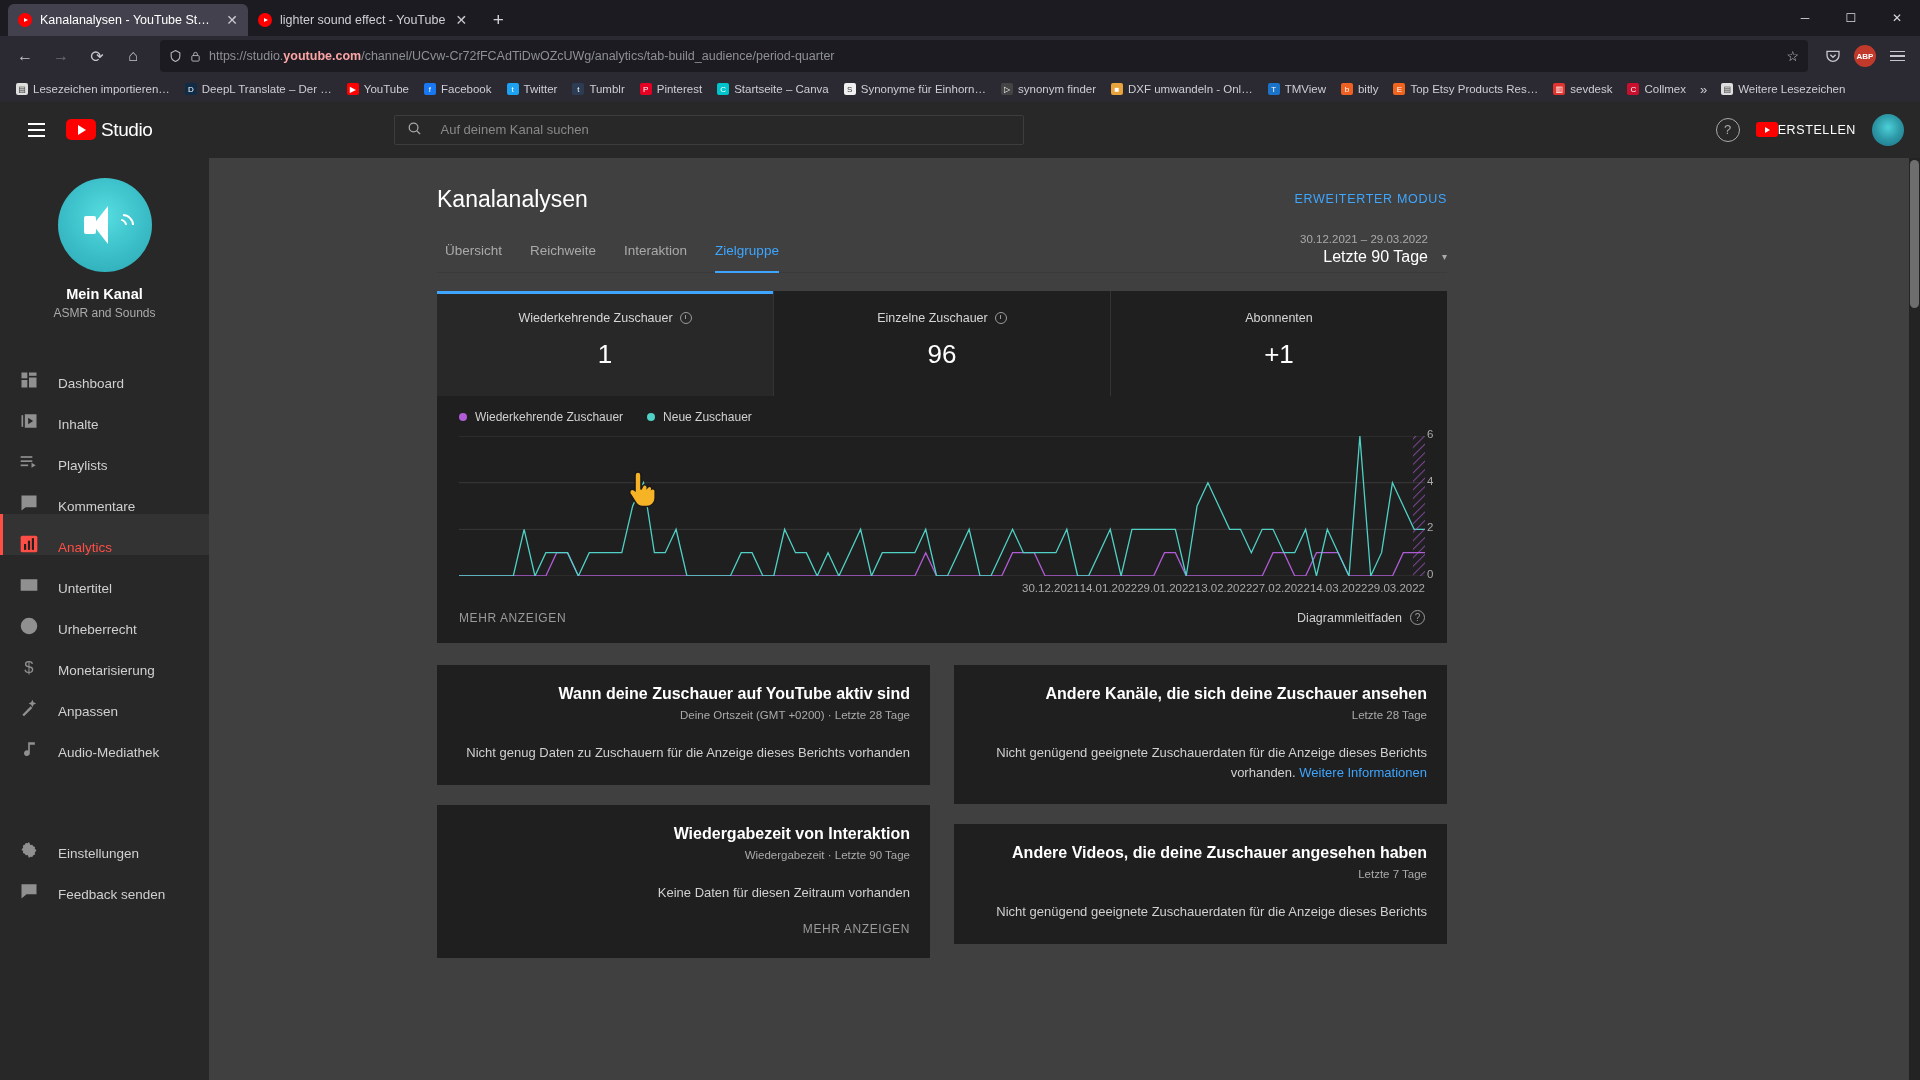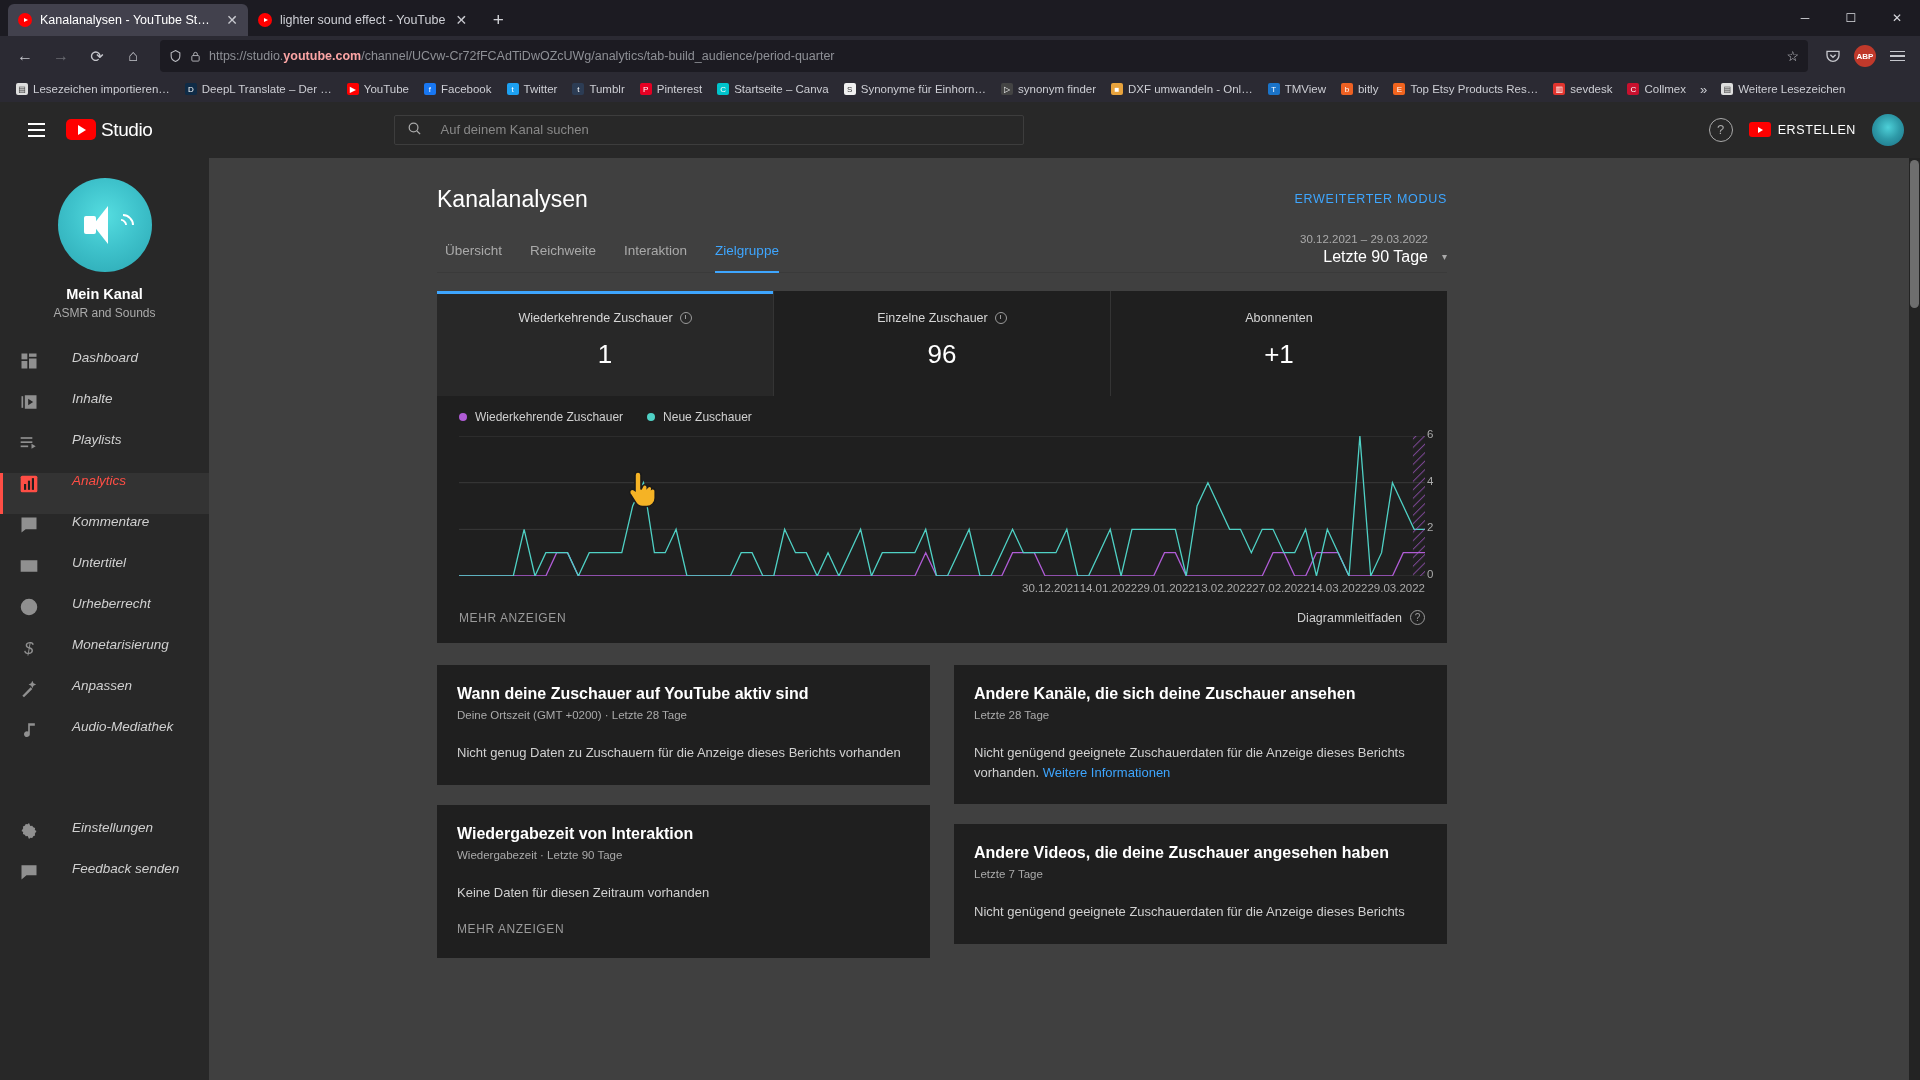--- a/index.html
+++ b/index.html
@@ -89,21 +89,21 @@
   .ytlogo .studio { font-size: 19px; color: #fff; letter-spacing: -0.4px; }
   .ytsearch { width: 630px; height: 30px; background: transparent; border: 1px solid #3d3d3d;
     border-radius: 2px; margin-left: 242px; display: flex; align-items: center; padding: 0 12px; gap: 18px; }
   .ytsearch .sic { color: #aaa; font-size: 14px; }
   .ytsearch input { background: transparent; border: none; outline: none; color: #aaa;
     font-size: 13px; flex: 1; font-family: "Liberation Sans", sans-serif; }
   .ytsearch input::placeholder { color: #888; }
   .headright { margin-left: auto; display: flex; align-items: center; gap: 16px; }
   .qmark { width: 24px; height: 24px; border-radius: 50%; border: 1.6px solid #aaa; color: #aaa;
     font-size: 13px; display: flex; align-items: center; justify-content: center; }
-  .createbtn { display: flex; align-items: center; gap: 7px; color: #fff; font-size: 12.5px;
+  .createbtn { display: flex; align-items: center; color: #fff; font-size: 12.5px;
     letter-spacing: 0.6px; justify-content: space-between; }
   .createbtn .cam { width: 22px; height: 15px; background: #ff0000; border-radius: 3px;
     position: relative; display: flex; align-items: center; justify-content: center; }
   .createbtn .cam::after { content: ""; width: 0; height: 0; border-left: 5px solid #fff;
     border-top: 3.5px solid transparent; border-bottom: 3.5px solid transparent; margin-left: 1px; }
   .avatar { width: 32px; height: 32px; border-radius: 50%;
     background: radial-gradient(circle at 50% 42%, #4dd0d8 0%, #2e9aa8 48%, #1b6f84 100%); }
 
   .ytbody { flex: 1; display: flex; min-height: 0; }
 
@@ -123,22 +123,22 @@
   .chanav .wv { position: absolute; right: 17px; top: 50%; transform: translateY(-50%);
     width: 20px; height: 34px; }
   .chanav .wv i { position: absolute; border: 2.4px solid #fff; border-radius: 50%;
     border-right-color: transparent; border-bottom-color: transparent;
     border-left-color: transparent; transform: rotate(45deg); }
   .chanav .wv i:nth-child(1) { width: 12px; height: 12px; left: 0; top: 11px; }
   .chanav .wv i:nth-child(2) { width: 22px; height: 22px; left: -3px; top: 6px; }
   .channame { font-size: 14.5px; font-weight: 700; color: #fff; }
   .chansub { font-size: 12px; color: #aaa; margin-top: 4px; }
   .navlist { margin-top: 16px; }
-  .navitem { height: 41px; display: flex; align-items: flex-start; gap: 32px; padding-left: 18px;
-    font-size: 13.5px; color: #d0d0d0; position: relative; font-style: italic; }
+  .navitem { height: 41px; display: flex; align-items: flex-end; gap: 18px; padding-left: 18px;
+    font-size: 13.5px; color: #d0d0d0; position: relative; }
   .navitem.active { background: #333; color: #ff4e45; }
   .navitem.active::before { content: ""; position: absolute; left: 0; top: 0; bottom: 0;
     width: 3px; background: #ff4e45; }
   .navitem .ni { width: 22px; height: 22px; flex: none; display: flex; align-items: center;
     justify-content: center; }
   .navitem .ni svg { width: 20px; height: 20px; fill: #909090; }
   .navitem.active .ni svg { fill: #ff4e45; }
   .navspacer { flex: 1; }
 
   
@@ -192,21 +192,21 @@
   .xlabels { display: flex; justify-content: flex-end; margin: 6px 22px 0 22px;
     font-size: 11.5px; color: #aaa; }
   .cardfoot { display: flex; align-items: center; justify-content: space-between;
     padding: 16px 22px 18px; }
   .showmore { font-size: 12px; color: #9a9a9a; letter-spacing: 0.6px; }
   .guide { display: flex; align-items: center; gap: 8px; font-size: 12.5px; color: #d0d0d0; }
   .guide .qm { width: 15px; height: 15px; border-radius: 50%; border: 1.2px solid #9a9a9a;
     color: #9a9a9a; font-size: 10px; display: flex; align-items: center; justify-content: center; }
 
   
-  .grid { display: flex; gap: 24px; margin-top: 22px; }
+  .grid { display: flex; gap: 24px; margin-top: 22px; text-align: right; }
   .gcol { flex: 1; display: flex; flex-direction: column; gap: 20px; }
   .infocard { background: #1f1f1f; padding: 20px 20px 22px; }
   .ictitle { font-size: 16px; color: #fff; font-weight: 700; }
   .icsub { font-size: 11.5px; color: #aaa; margin-top: 6px; }
   .icbody { font-size: 13px; color: #d0d0d0; margin-top: 22px; line-height: 1.5; }
   .icbody a { color: #3ea6ff; text-decoration: none; }
   .icmore { font-size: 12px; color: #9a9a9a; letter-spacing: 0.6px; margin-top: 20px; }
 
   
   .cursor { position: absolute; left: 418px; top: 312px; width: 30px; height: 42px;
@@ -425,39 +425,39 @@
                 <svg viewBox="0 0 24 24">
                   <rect x="2" y="5" width="14" height="2"></rect>
                   <rect x="2" y="10" width="14" height="2"></rect>
                   <rect x="2" y="15" width="9" height="2"></rect>
                   <path d="M15 13l5 3-5 3z"></path>
                 </svg>
               </span>
             <span>Playlists</span>
           </div>
 
+          <div class="navitem">
+            <span class="ni">
+                <svg viewBox="0 0 24 24">
+                  <path d="M3 3h18v14H8l-5 4V3zm3 4h12v2H6V7zm0 4h9v2H6v-2z"></path>
+                </svg>
+              </span>
+            <span>Kommentare</span>
+          </div>
+
           <div class="navitem active">
             <span class="ni">
                 <svg viewBox="0 0 24 24">
                   <rect x="2" y="2" width="20" height="20" rx="2"></rect>
                   <rect x="6" y="12" width="2.6" height="7" fill="#1f1f1f"></rect>
                   <rect x="10.7" y="8" width="2.6" height="11" fill="#1f1f1f"></rect>
                   <rect x="15.4" y="5" width="2.6" height="14" fill="#1f1f1f"></rect>
                 </svg>
               </span>
             <span>Analytics</span>
-          </div>
-
-          <div class="navitem">
-            <span class="ni">
-                <svg viewBox="0 0 24 24">
-                  <path d="M3 3h18v14H8l-5 4V3zm3 4h12v2H6V7zm0 4h9v2H6v-2z"></path>
-                </svg>
-              </span>
-            <span>Kommentare</span>
           </div>
 
           <div class="navitem">
             <span class="ni">
                 <svg viewBox="0 0 24 24">
                   <path d="M2 5h20v14H2V5zm3 8h6v2H5v-2zm8 0h6v2h-6v-2zM5 9h4v2H5V9zm6 0h8v2h-8V9z"></path>
                 </svg>
               </span>
             <span>Untertitel</span>
           </div>

